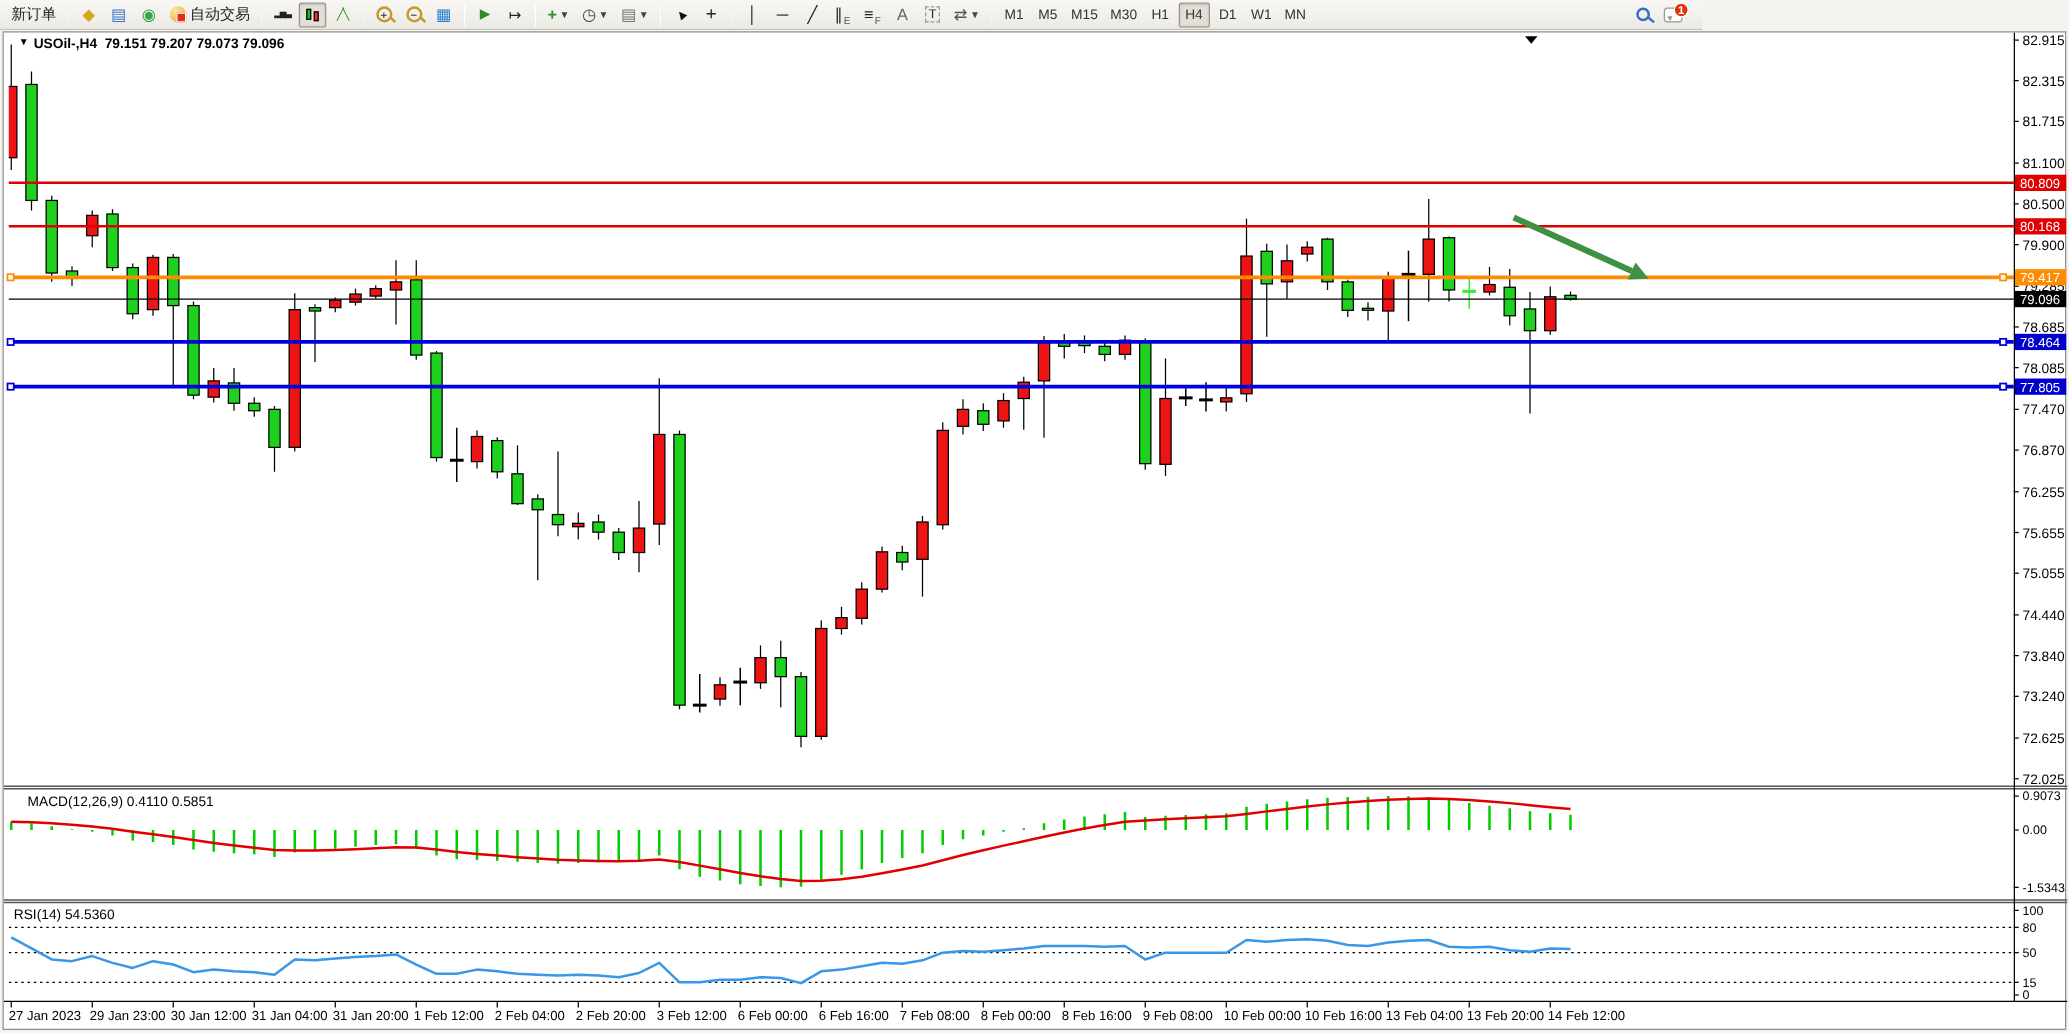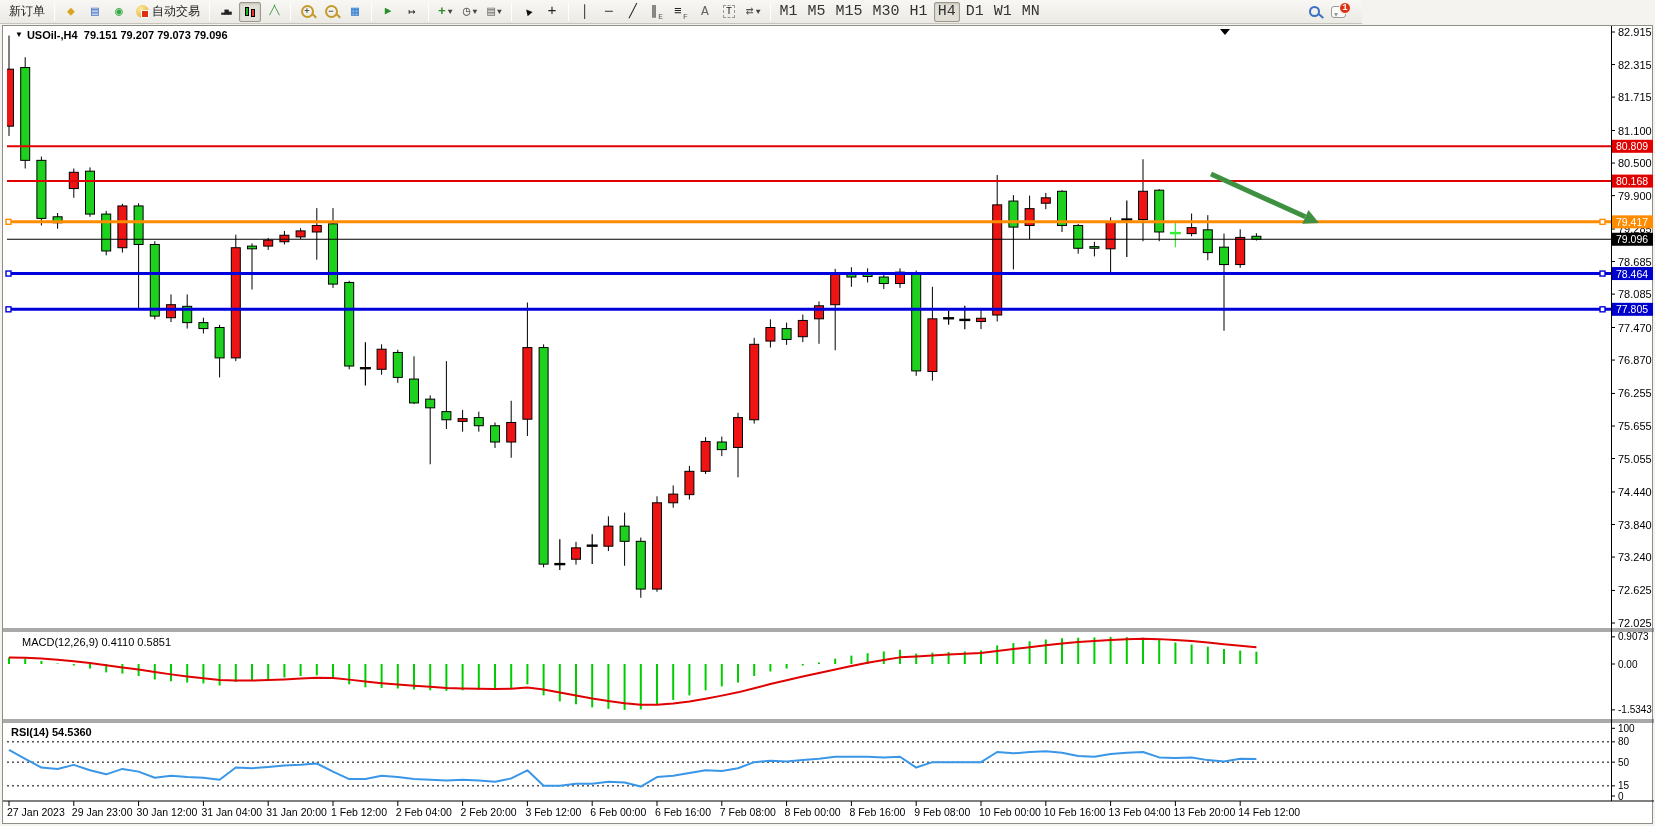--- a/index.html
+++ b/index.html
@@ -2,32 +2,32 @@
 <html><head>
 <meta charset="utf-8">
 <style>
   * { margin:0; padding:0; box-sizing:border-box; }
   html,body { width:1655px; height:826px; overflow:hidden; background:#f4f3ef;
     font-family:"Liberation Sans","DejaVu Sans",sans-serif; }
 
   
   #toolbar { position:absolute; left:0; top:0; width:1362px; height:24px;
     background:linear-gradient(#f8f7f4,#eceae4); border-bottom:1px solid #c6c4bc;
-    display:flex; align-items:center; padding:0 4px; z-index:5;font-family:Liberation Mono, monospace; }
+    display:flex; align-items:center; padding:0 4px; z-index:5; }
   .tb-item { display:inline-flex; align-items:center; justify-content:center;
     height:20px; min-width:22px; padding:0 3px; margin:0 1px; border:1px solid transparent;
     border-radius:2px; font-size:12px; color:#222; cursor:default; white-space:nowrap; }
   .tb-item.active { background:#e2dfd6; border-color:#9b988f; box-shadow:inset 0 1px 2px rgba(0,0,0,.15); }
   .tb-sep { width:1px; height:18px; background:#cfcdc5; border-right:1px solid #fff; margin:0 4px; }
   .tb-spring { flex:1; }
   .glyph { font-size:13px; line-height:1; }
   .glyph.small { font-size:7px; letter-spacing:-1px; }
   .sub { font-size:8px; margin-left:1px; align-self:flex-end; color:#555; }
   .dd { font-size:8px; color:#444; margin-left:2px; }
-  .tf-btn { font-size:15px; color:#333; min-width:25px; }
+  .tf-btn { font-size:11px; color:#333; min-width:25px; }
   .boxed { border:1px dashed #999; padding:0 2px; font-size:10px; }
   .zoom-ic { position:relative; width:13px; height:13px; border:2px solid #c49a2a;
     border-radius:50%; font-size:9px; font-weight:bold; color:#555;
     display:inline-flex; align-items:center; justify-content:center; }
   .zoom-ic::after { content:""; position:absolute; width:5px; height:2px; background:#c49a2a;
     right:-5px; bottom:-1px; transform:rotate(45deg); }
   .candle-ic { position:relative; width:14px; height:14px; }
   .candle-ic i { position:absolute; width:4px; background:#1fb81f; border:1px solid #000; }
   .candle-ic i:nth-child(1){ left:2px; top:2px; height:9px; }
   .candle-ic i:nth-child(2){ left:8px; top:4px; height:8px; background:#e33; }
@@ -50,21 +50,21 @@
   
   #chart-window { position:absolute; left:2px; top:25px; width:1651px; height:799px;
     background:#fff; border:1px solid #8f8d86; z-index:1; }
   #chart-svg { position:absolute; left:0; top:0; }
   svg text { font-family:"Liberation Sans","DejaVu Sans",sans-serif; }
 
   .overlay-label { position:absolute; z-index:3; font-size:11px; color:#000; white-space:nowrap; }
   #chart-title { left:12px; top:3px; font-weight:600;text-align:right; }
   #chart-title .tri { font-size:8px; vertical-align:2px; margin-right:4px; }
   #macd-label { left:19px; top:610px; }
-  #rsi-label  { left:8px; top:700px;font-weight:bold; }
+  #rsi-label  { left:8px; top:700px; }
 </style>
 </head>
 <body>
 
 <div id="toolbar">
   <span class="tb-item">新订单</span>
   <span class="tb-sep"></span>
   <span class="tb-item">
       <span class="glyph" style="color:#d9a520">◆</span>
     </span>

